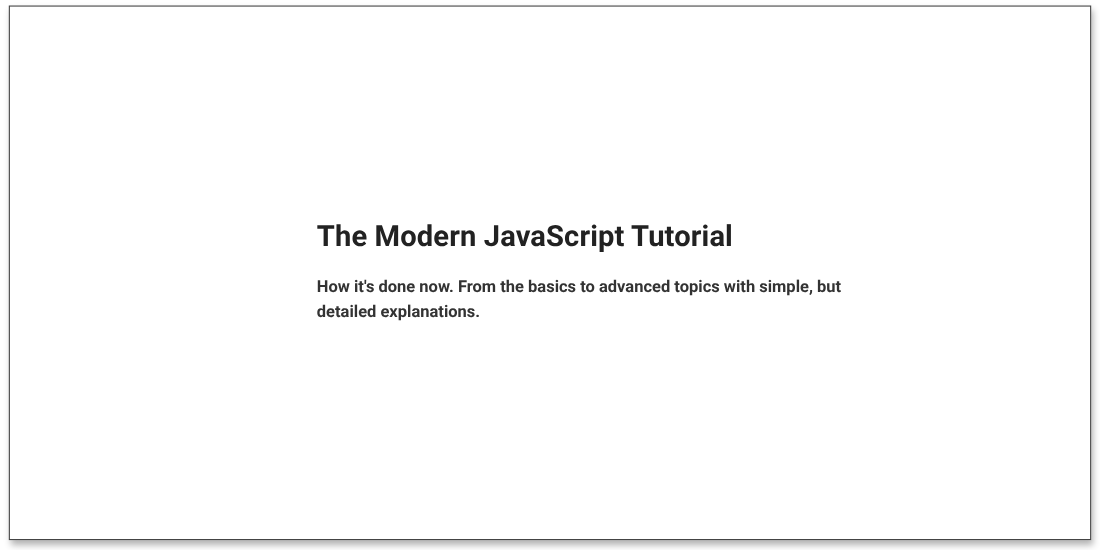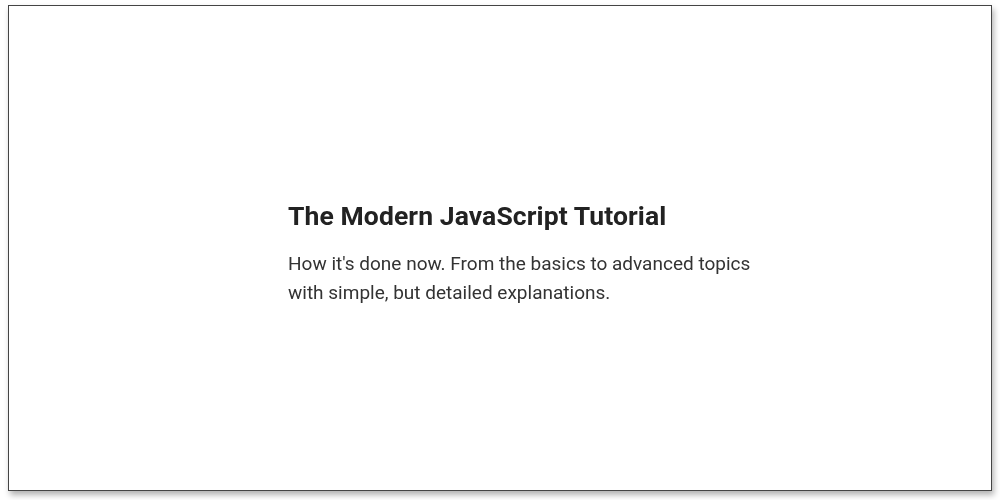--- a/index.html
+++ b/index.html
@@ -32,22 +32,22 @@
       width: 480px;
     }
     .title {
       font-size: 26.5px;
       font-weight: 700;
       color: #222;
       margin-bottom: 18px;
       letter-spacing: 0.1px;
     }
     .subtitle {
-      font-size: 19px;
-      font-weight: 400;
+      font-size: 15px;
+      font-weight: 700;
       color: #333;
       line-height: 1.55;
     }
   </style>
 </head>
 <body>
 
 <div class="card">
   <div class="content">
     <h1 class="title">The Modern JavaScript Tutorial</h1>

